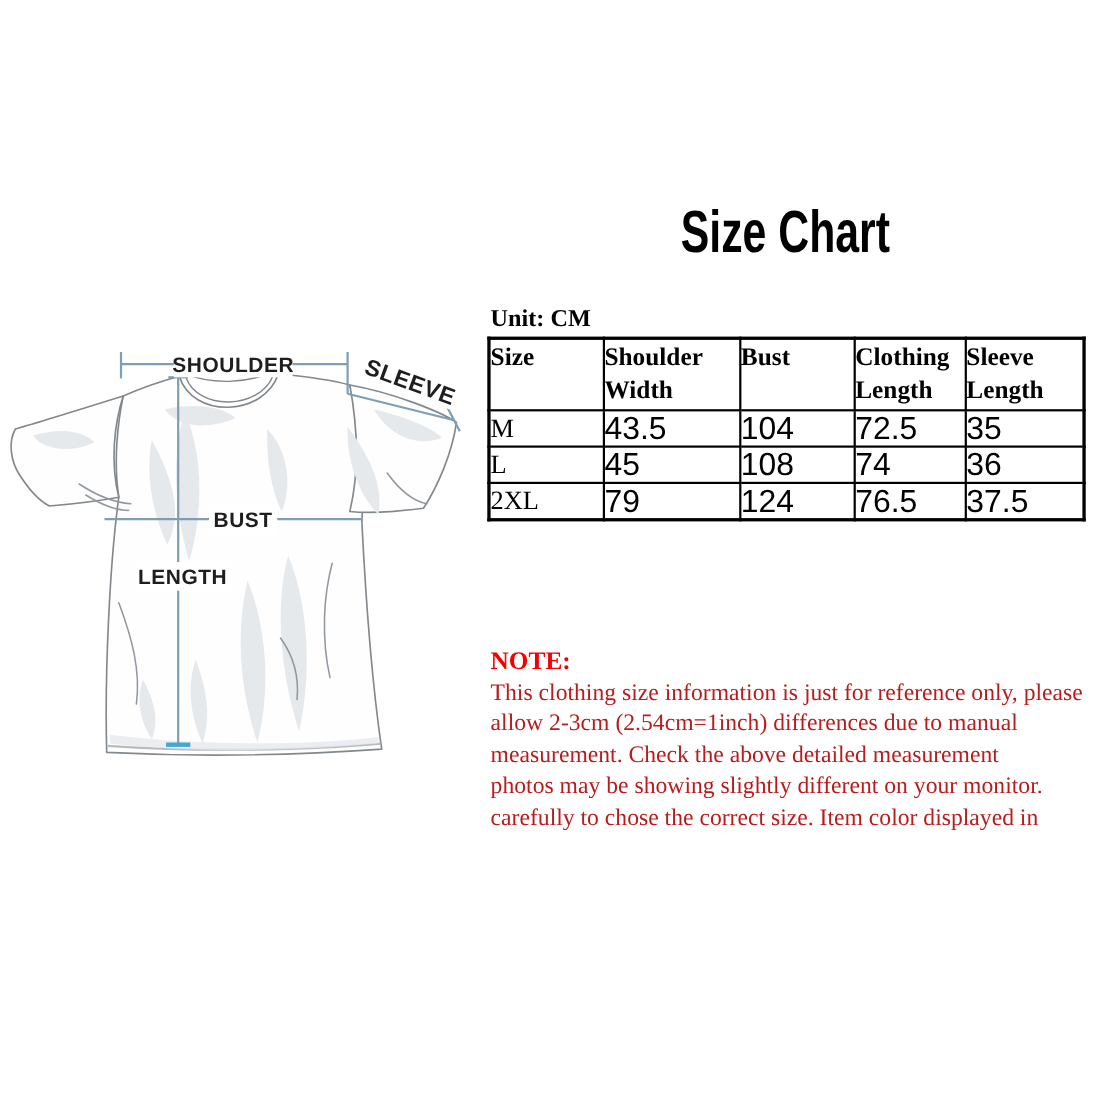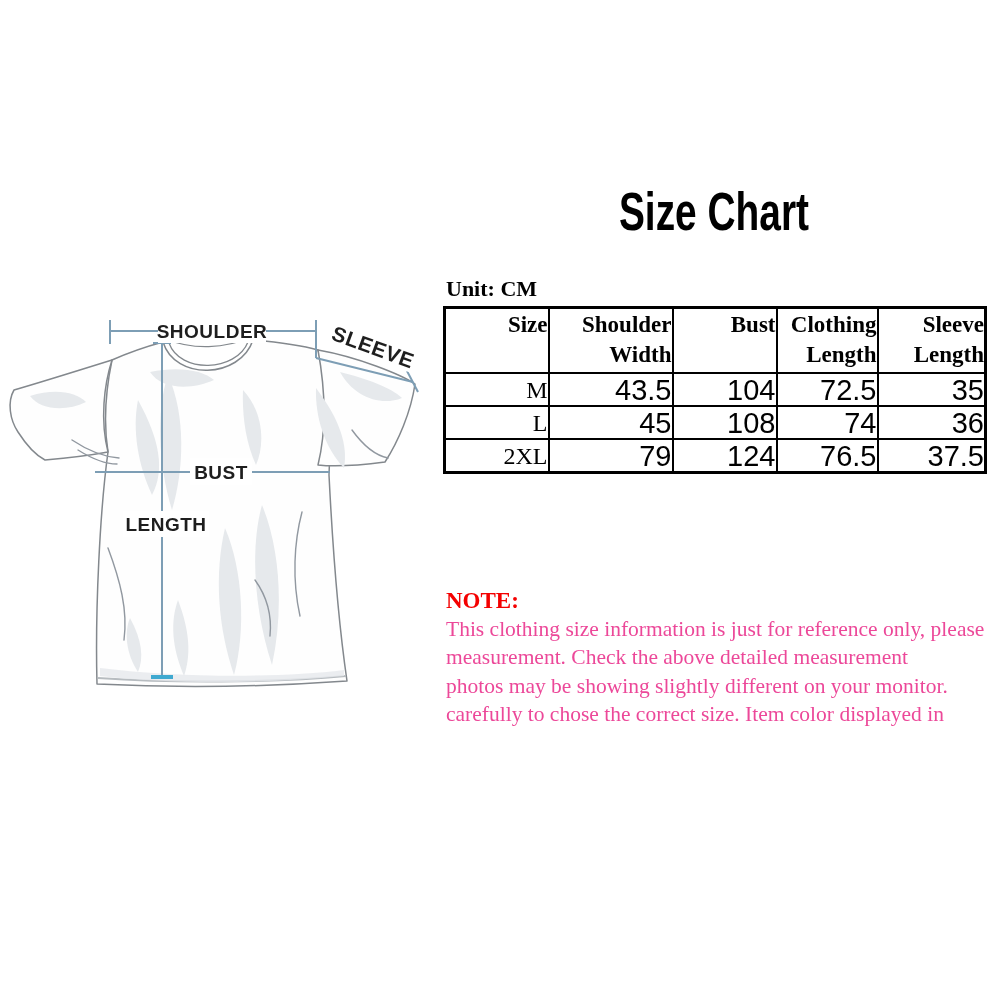--- a/index.html
+++ b/index.html
@@ -13,33 +13,33 @@
     transform:scaleX(0.72);transform-origin:50% 50%;white-space:nowrap;
   }
   .unit-label{
     position:absolute;left:446px;top:276px;
     font-family:"Liberation Serif",serif;font-weight:bold;font-size:22px;color:#000;
   }
   table.size-table{
     position:absolute;left:443px;top:306px;width:541px;
     border-collapse:collapse;table-layout:fixed;border:3px solid #000;
   }
-  .size-table th,.size-table td{border:2px solid #000;text-align:right;padding:0;color:#000;margin-top:16px;}
+  .size-table th,.size-table td{border:2px solid #000;text-align:left;padding:0;color:#000;margin-top:16px;}
   .size-table th{
     font-family:"Liberation Serif",serif;font-weight:bold;font-size:23px;line-height:30px;
     height:62px;vertical-align:top;padding-top:1px;
   }
   .size-table td{height:31px;font-size:29px;line-height:30px;font-family:"Liberation Sans",sans-serif;}
   .size-table td.size-cell{font-family:"Liberation Serif",serif;font-size:24px;}
   .note{position:absolute;left:446px;top:575px;width:508px;margin-top:12px;}
   .note-heading{
     font-family:"Liberation Serif",serif;font-weight:bold;font-size:23px;line-height:28px;color:#f40000;
   }
   .note-line{
-    font-family:"Liberation Serif",serif;font-size:21.5px;line-height:28.4px;color:#ec4899;white-space:nowrap;
+    font-family:"Liberation Serif",serif;font-size:21.5px;line-height:28.4px;color:#b91c1c;white-space:nowrap;
   }
   .tshirt-diagram{position:absolute;left:0;top:280px;width:460px;height:500px;}
   .meas-label{font-family:"Liberation Sans",sans-serif;font-weight:bold;font-size:19px;fill:#1e1e1e;letter-spacing:0.5px;}
 </style>
 </head>
 <body>
 
 <svg class="tshirt-diagram" viewBox="0 0 460 500">
 
   <g>
@@ -152,17 +152,18 @@
         <td>76.5</td>
         <td>37.5</td>
       </tr>
     </tbody>
 </table>
 
 <div class="note">
   <div class="note-heading">NOTE:</div>
   <div>
       <div class="note-line">This clothing size information is just for reference only, please</div>
+      <div class="note-line">allow 2-3cm (2.54cm=1inch) differences due to manual</div>
       <div class="note-line">measurement. Check the above detailed measurement</div>
       <div class="note-line">photos may be showing slightly different on your monitor.</div>
       <div class="note-line">carefully to chose the correct size. Item color displayed in</div>
     </div>
 </div>
 
 </body></html>

